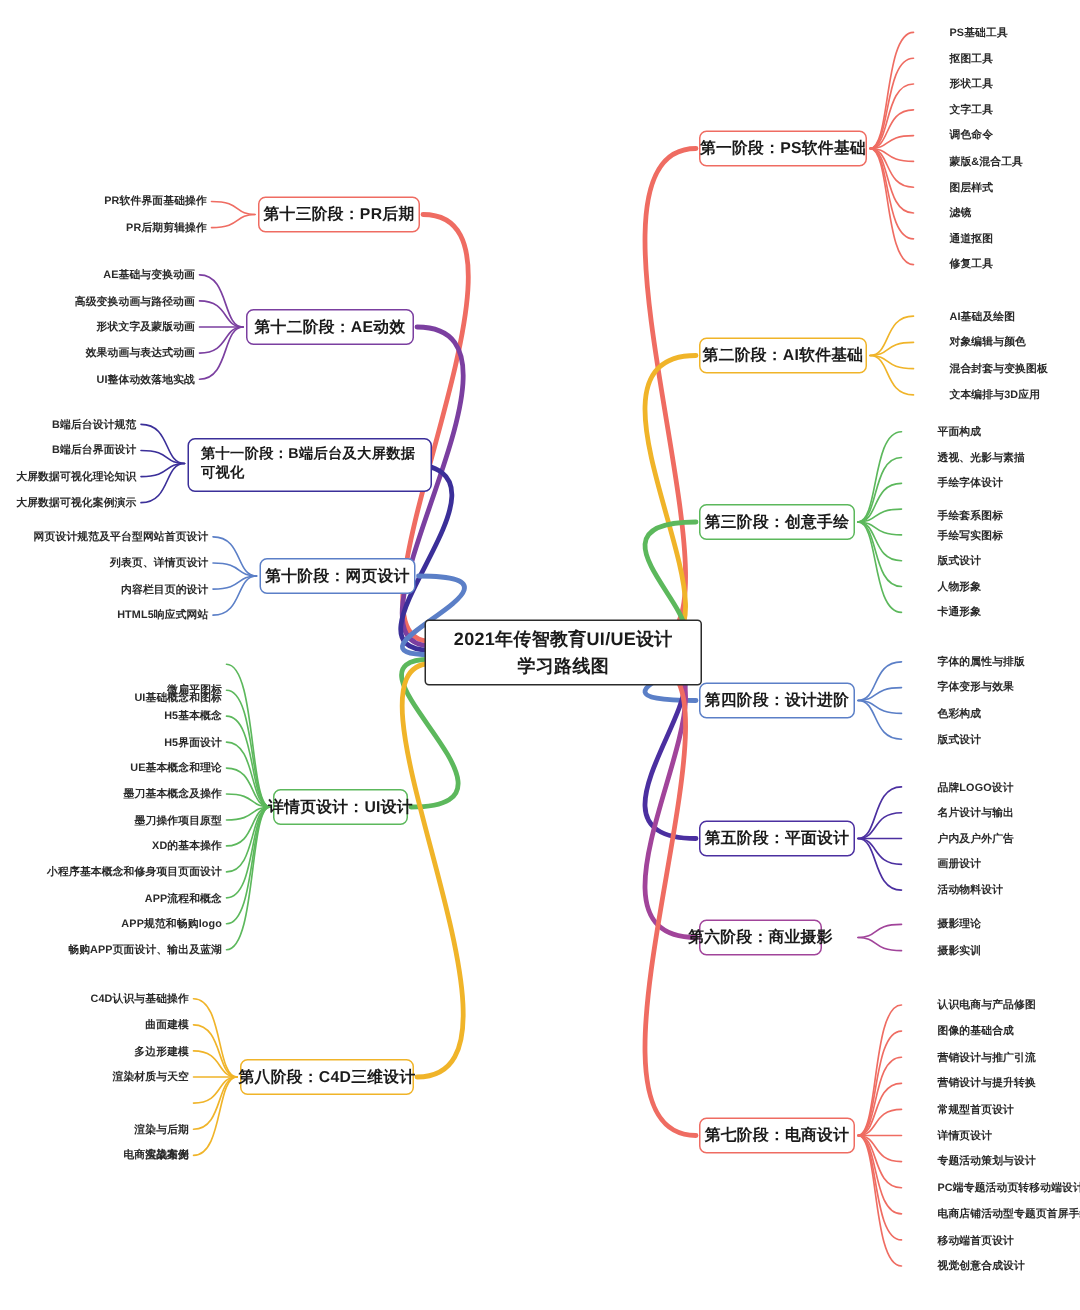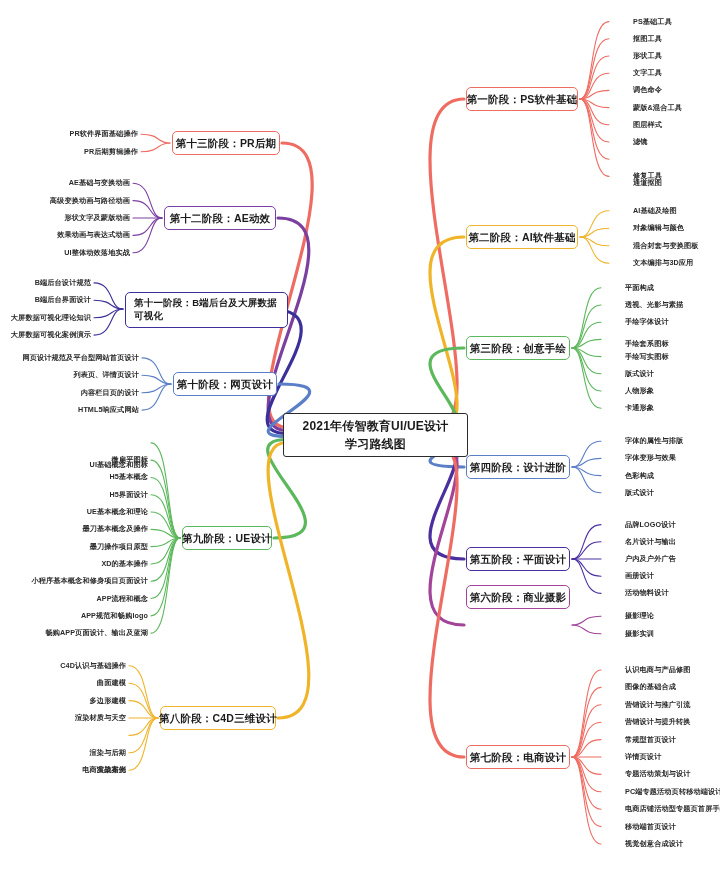--- a/index.html
+++ b/index.html
@@ -138,21 +138,21 @@
         <span>第一阶段：PS软件基础</span>
       </div>
       <div class="leaf r" style="top: 17.6px; left: 612px;">PS基础工具</div>
       <div class="leaf r" style="top: 34.8px; left: 612px;">抠图工具</div>
       <div class="leaf r" style="top: 52px; left: 612px;">形状工具</div>
       <div class="leaf r" style="top: 69.2px; left: 612px;">文字工具</div>
       <div class="leaf r" style="top: 86.4px; left: 612px;">调色命令</div>
       <div class="leaf r" style="top: 103.6px; left: 612px;">蒙版&amp;混合工具</div>
       <div class="leaf r" style="top: 120.8px; left: 612px;">图层样式</div>
       <div class="leaf r" style="top: 138px; left: 612px;">滤镜</div>
-      <div class="leaf r" style="top: 155.2px; left: 612px; margin-top: 24px;">通道抠图</div>
+      <div class="leaf r" style="top: 155.2px; left: 612px;">通道抠图</div>
       <div class="leaf r" style="top: 172.4px; left: 612px;">修复工具</div>
       <div class="node" style="left: 466px; top: 225px; width: 112px; min-height: 24px; border-color: rgb(240, 180, 41);">
         <span>第二阶段：AI软件基础</span>
       </div>
       <div class="leaf r" style="top: 206.75px; left: 612px;">AI基础及绘图</div>
       <div class="leaf r" style="top: 224.25px; left: 612px;">对象编辑与颜色</div>
       <div class="leaf r" style="top: 241.75px; left: 612px;">混合封套与变换图板</div>
       <div class="leaf r" style="top: 259.25px; left: 612px;">文本编排与3D应用</div>
       <div class="node" style="left: 466px; top: 336px; width: 104px; min-height: 24px; border-color: rgb(92, 184, 92);">
         <span>第三阶段：创意手绘</span>
@@ -173,21 +173,21 @@
       <div class="leaf r" style="top: 471.6px; left: 604px;">色彩构成</div>
       <div class="leaf r" style="top: 488.8px; left: 604px;">版式设计</div>
       <div class="node" style="left: 466px; top: 547px; width: 104px; min-height: 24px; border-color: rgb(75, 47, 160);">
         <span>第五阶段：平面设计</span>
       </div>
       <div class="leaf r" style="top: 520.6px; left: 604px;">品牌LOGO设计</div>
       <div class="leaf r" style="top: 537.8px; left: 604px;">名片设计与输出</div>
       <div class="leaf r" style="top: 555px; left: 604px;">户内及户外广告</div>
       <div class="leaf r" style="top: 572.2px; left: 604px;">画册设计</div>
       <div class="leaf r" style="top: 589.4px; left: 604px;">活动物料设计</div>
-      <div class="node" style="left: 466px; top: 585px; width: 104px; min-height: 24px; border-color: rgb(161, 68, 154);">
+      <div class="node" style="left: 466px; top: 613px; width: 82px; min-height: 24px; border-color: rgb(161, 68, 154);">
         <span>第六阶段：商业摄影</span>
       </div>
       <div class="leaf r" style="top: 612.25px; left: 604px;">摄影理论</div>
       <div class="leaf r" style="top: 629.75px; left: 604px;">摄影实训</div>
       <div class="node" style="left: 466px; top: 745px; width: 104px; min-height: 24px; border-color: rgb(239, 108, 98);">
         <span>第七阶段：电商设计</span>
       </div>
       <div class="leaf r" style="top: 666px; left: 604px;">认识电商与产品修图</div>
       <div class="leaf r" style="top: 683.4px; left: 604px;">图像的基础合成</div>
       <div class="leaf r" style="top: 700.8px; left: 604px;">营销设计与推广引流</div>
@@ -220,21 +220,21 @@
       <div class="leaf l" style="top: 313.7px; right: 629px;">大屏数据可视化理论知识</div>
       <div class="leaf l" style="top: 331.1px; right: 629px;">大屏数据可视化案例演示</div>
       <div class="node" style="left: 173px; top: 372px; width: 104px; min-height: 24px; border-color: rgb(91, 127, 199);">
         <span>第十阶段：网页设计</span>
       </div>
       <div class="leaf l" style="top: 353.9px; right: 581px;">网页设计规范及平台型网站首页设计</div>
       <div class="leaf l" style="top: 371.3px; right: 581px;">列表页、详情页设计</div>
       <div class="leaf l" style="top: 388.7px; right: 581px;">内容栏目页的设计</div>
       <div class="leaf l" style="top: 406.1px; right: 581px;">HTML5响应式网站</div>
       <div class="node" style="left: 182px; top: 526px; width: 90px; min-height: 24px; border-color: rgb(92, 184, 92);">
-        <span>第九阶段：UE设计</span>
+        <span>详情页设计：UI设计</span>
       </div>
       <div class="leaf l" style="top: 438.85px; right: 572px; margin-top: 22px;">UI基础概念和图标</div>
       <div class="leaf l" style="top: 456.15px; right: 572px;">微扁平图标</div>
       <div class="leaf l" style="top: 473.45px; right: 572px;">H5基本概念</div>
       <div class="leaf l" style="top: 490.75px; right: 572px;">H5界面设计</div>
       <div class="leaf l" style="top: 508.05px; right: 572px;">UE基本概念和理论</div>
       <div class="leaf l" style="top: 525.35px; right: 572px;">墨刀基本概念及操作</div>
       <div class="leaf l" style="top: 542.65px; right: 572px;">墨刀操作项目原型</div>
       <div class="leaf l" style="top: 559.95px; right: 572px;">XD的基本操作</div>
       <div class="leaf l" style="top: 577.25px; right: 572px;">小程序基本概念和修身项目页面设计</div>

